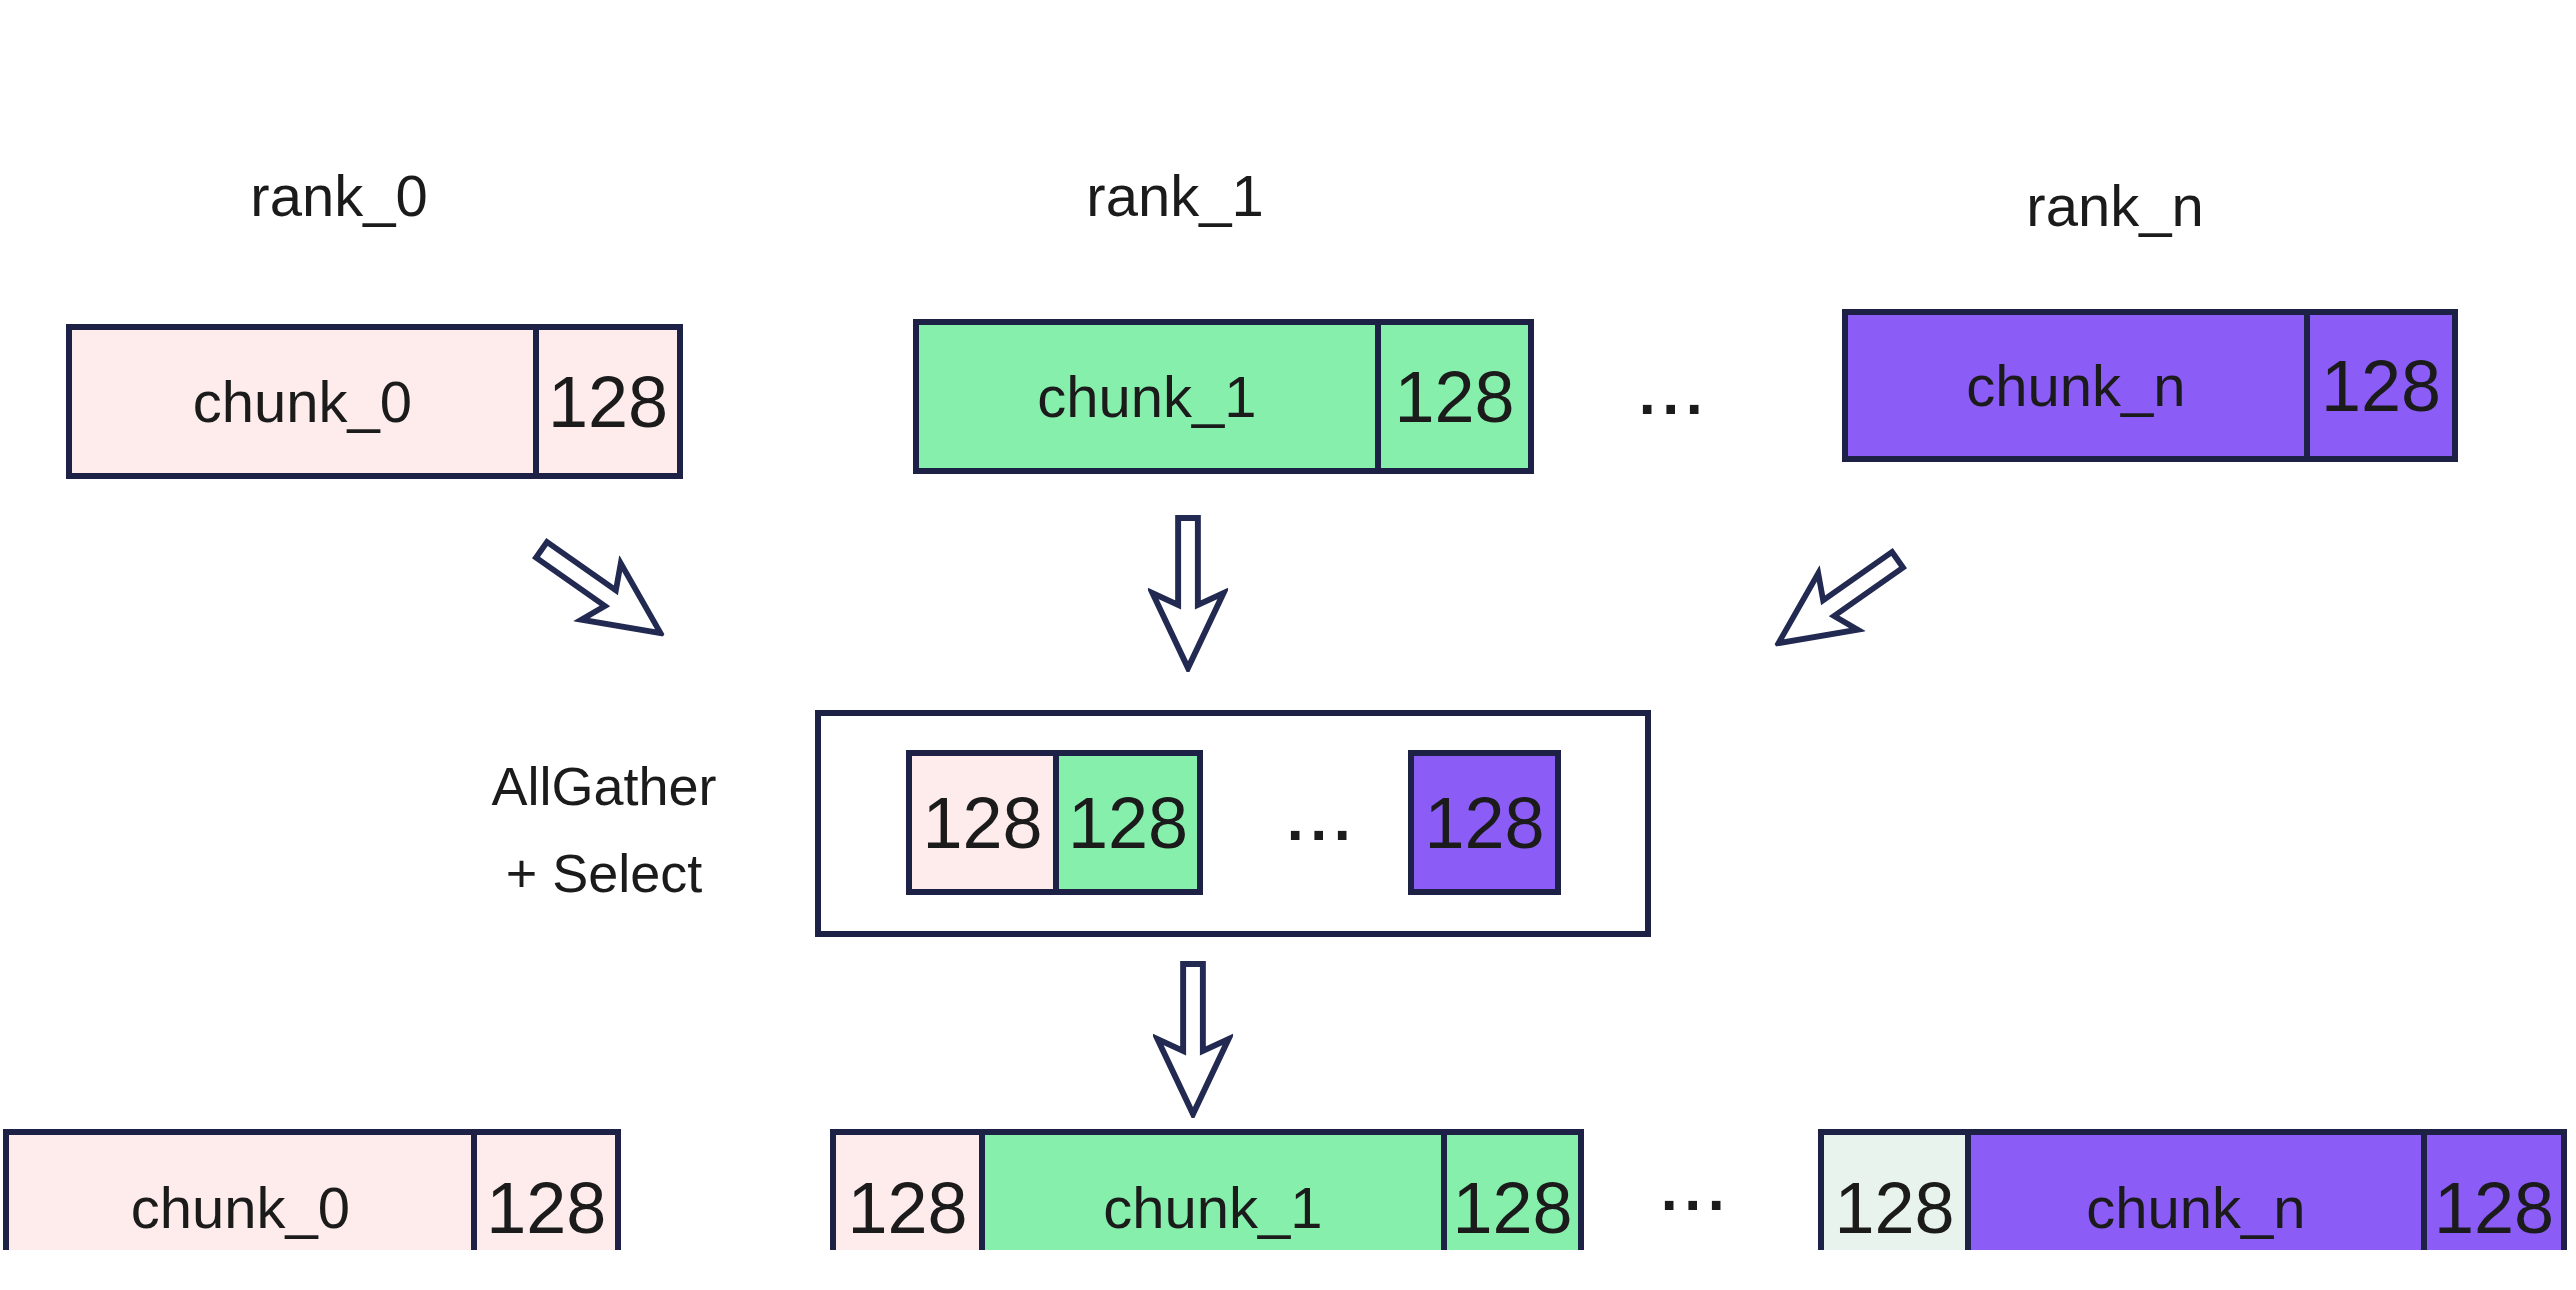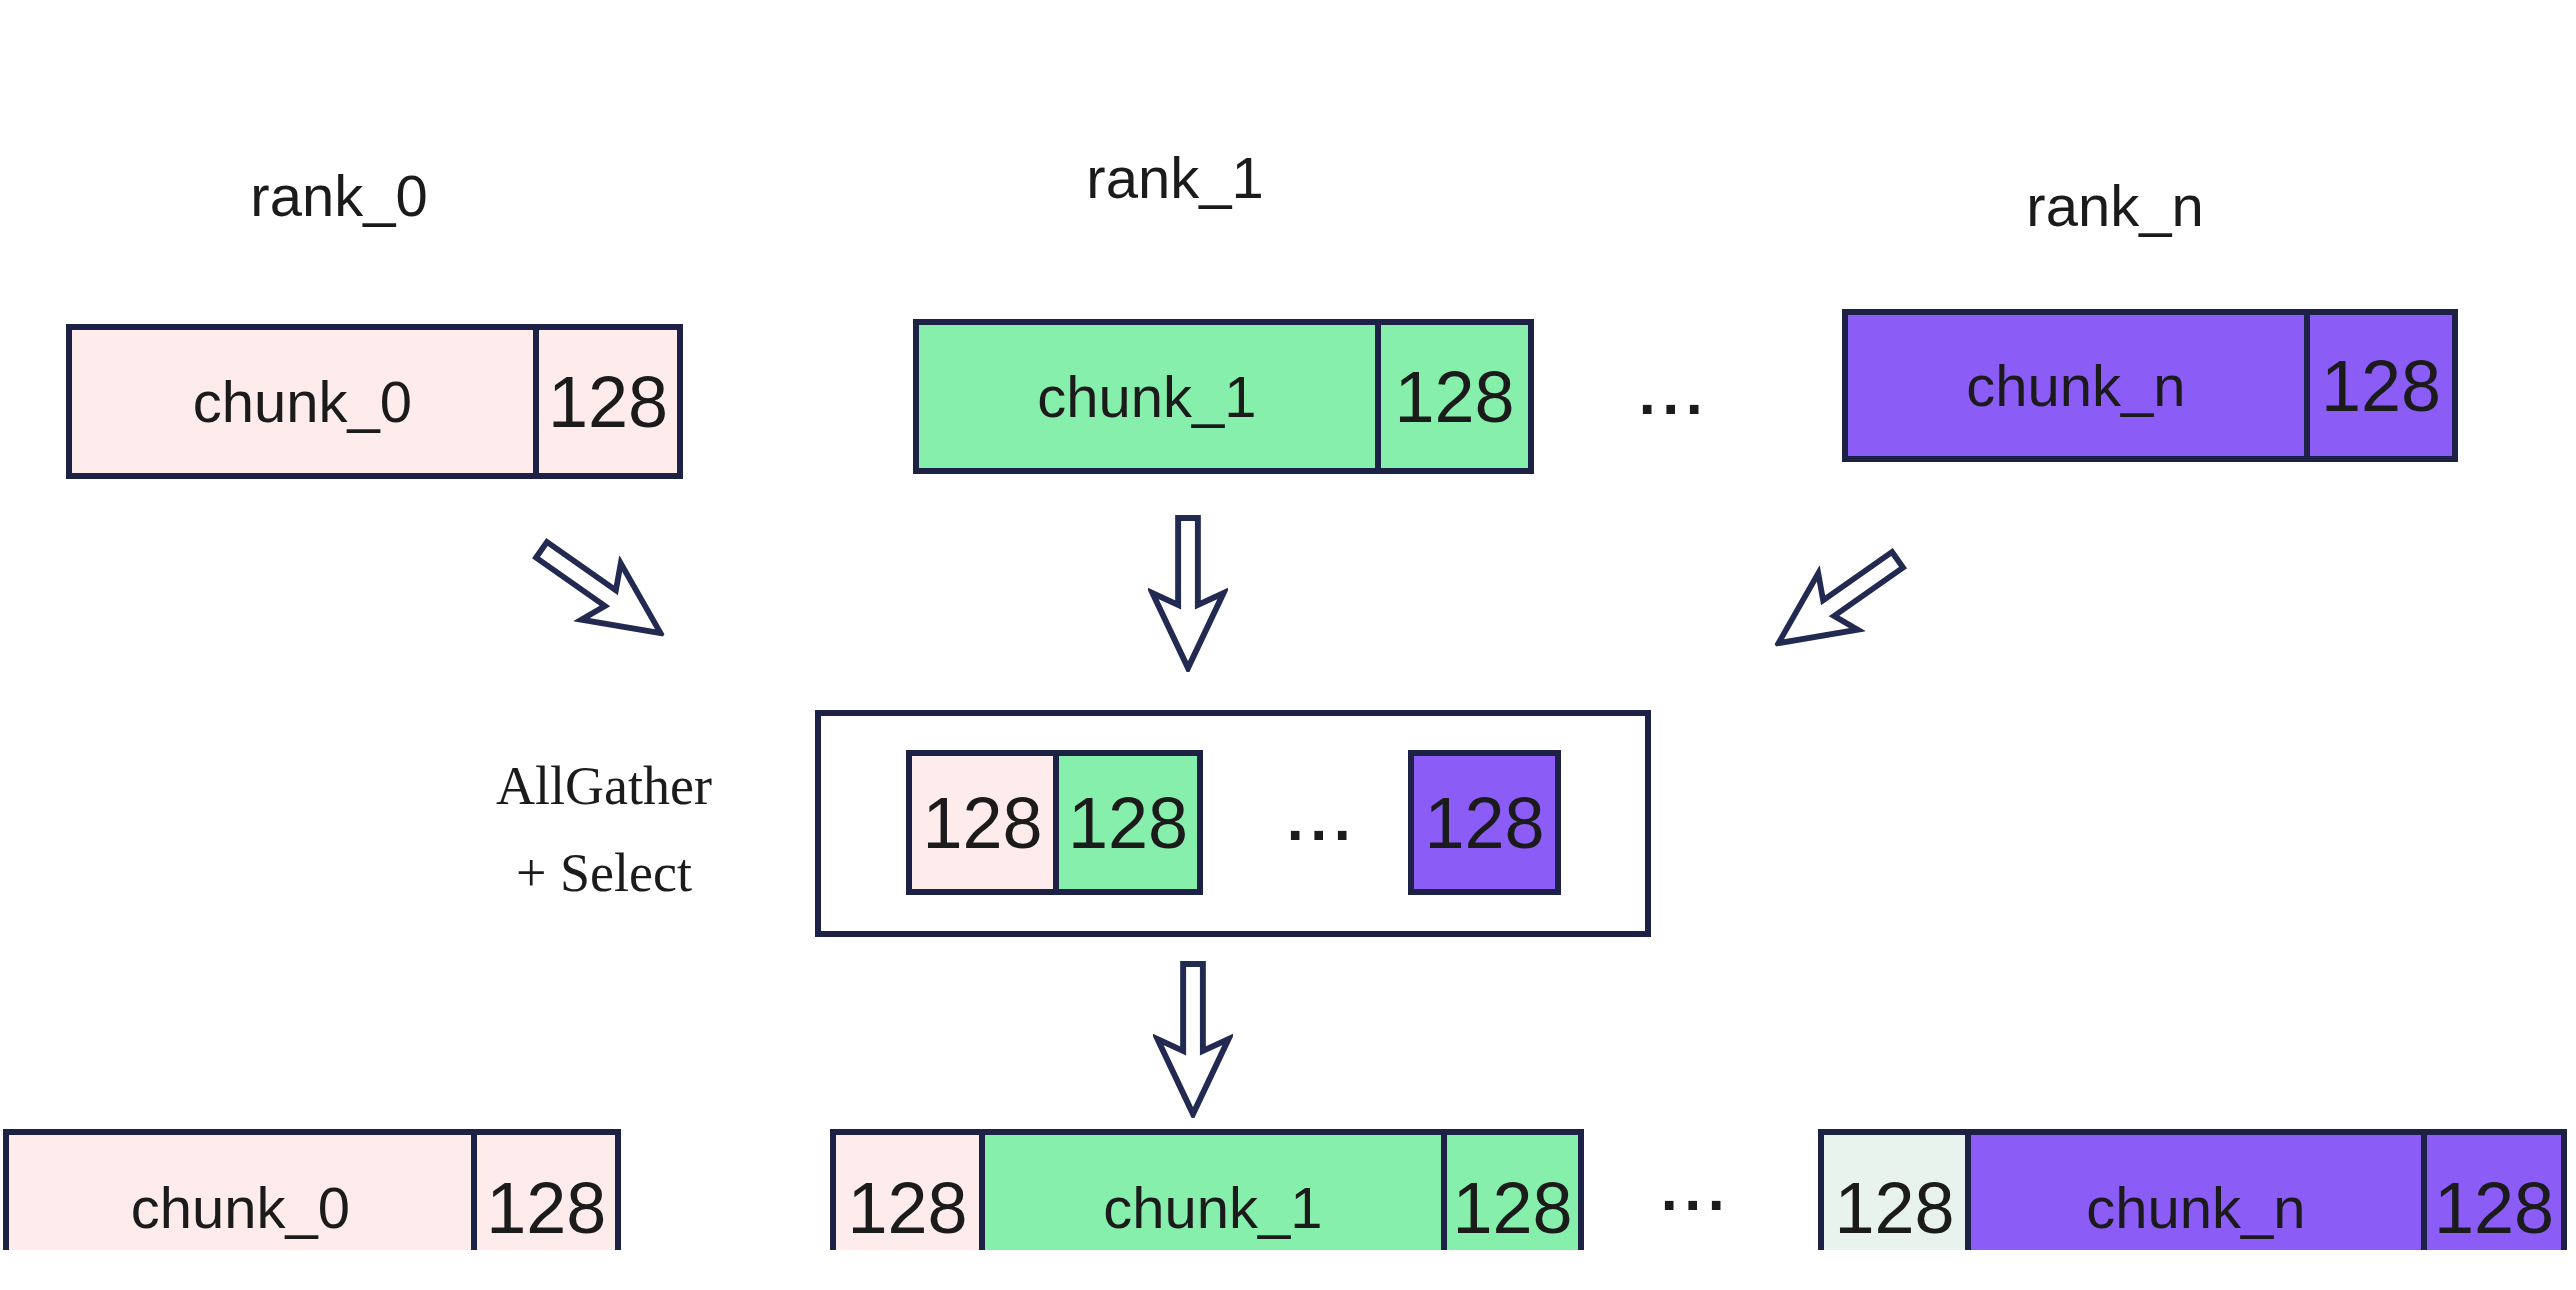--- a/index.html
+++ b/index.html
@@ -54,31 +54,30 @@
     background:#ffffff;
   }
   .op-label{
     position:absolute;
     left:604px;top:830px;
     transform:translate(-50%,-50%);
     text-align:center;
     font-size:54px;
     line-height:1.62;
     white-space:nowrap;
-    font-family:Liberation Serif, serif;
   }
   .arrow{position:absolute;}
 </style>
 </head>
 <body>
 
 <div class="canvas">
 
   <div class="rank-label" style="left:339px;top:162px;">rank_0</div>
-  <div class="rank-label" style="left:1175px;top:144px;">rank_1</div>
+  <div class="rank-label" style="left:1175px;top:162px;">rank_1</div>
   <div class="rank-label" style="left:2075px;top:172px;margin-left:40px;">rank_n</div>
 
   <div class="segbox" style="left:66px;top:324px;width:617px;height:155px;">
     <div class="cell fill-pink" style="flex:0 0 461px;">chunk_0</div>
     <div class="cell fill-pink num" style="flex:1;">128</div>
   </div>
 
   <div class="segbox" style="left:913px;top:319px;width:621px;height:155px;">
     <div class="cell fill-cream" style="flex:0 0 456px;">chunk_1</div>
     <div class="cell fill-cream num" style="flex:1;">128</div>

